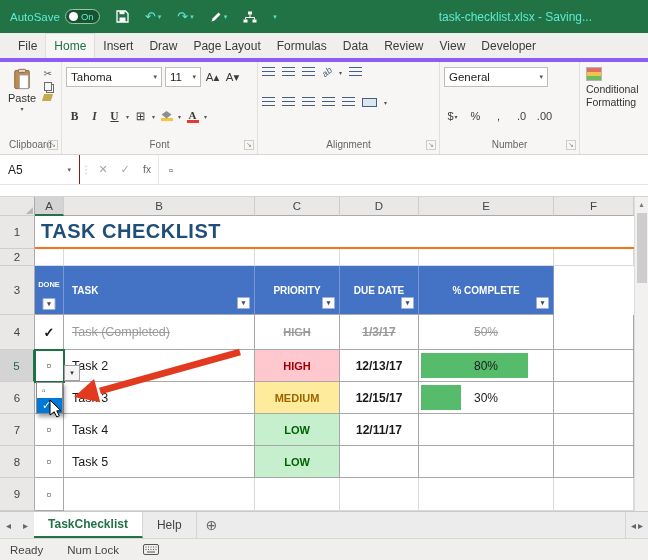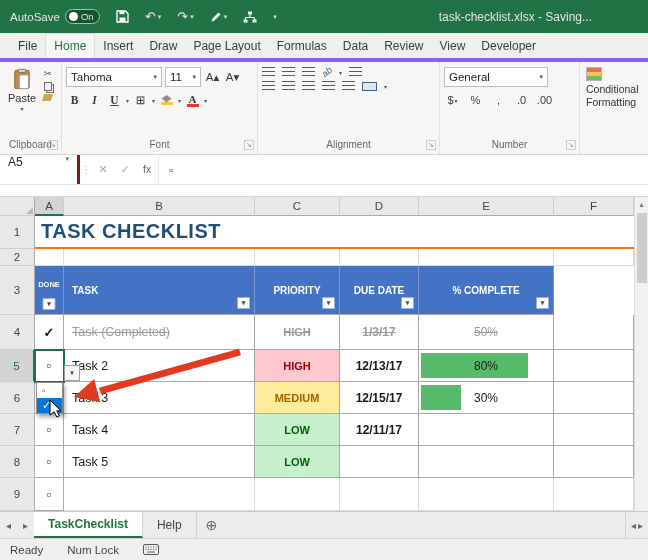--- a/index.html
+++ b/index.html
@@ -1,21 +1,21 @@
 <!DOCTYPE html>
 <html><head>
 <meta charset="utf-8">
 <style>
 *{margin:0;padding:0;box-sizing:border-box}
 html,body{width:648px;height:560px;overflow:hidden}
 body{font-family:"Liberation Sans",sans-serif;background:#fff}
 .app{width:648px;height:560px;display:flex;flex-direction:column;position:relative}
 
 
-.titlebar{height:33px;flex:0 0 33px;background:#217346;display:flex;align-items:center;gap:16px;padding:0 10px;color:#e5e5e5}
+.titlebar{height:33px;flex:0 0 33px;background:#217346;display:flex;align-items:center;gap:16px;padding:0 10px;color:#5eead4}
 .autosave{display:flex;align-items:center;gap:5px;font-size:11.5px}
 .toggle{width:35px;height:15px;border-radius:8px;background:#16532f;border:1px solid #9dc3ab;display:flex;align-items:center;gap:3px;padding:0 3px}
 .knob{width:9px;height:9px;border-radius:50%;background:#fff}
 .toggle .on{font-size:9.5px;line-height:1}
 .qat-btn{display:flex;align-items:center;gap:2px;font-size:13px;line-height:1;cursor:default}
 .qat-caret{font-size:7px;opacity:.9}
 .doc-title{margin-left:auto;margin-right:46px;font-size:12px;white-space:nowrap}
 
 
 .tabstrip{height:29px;flex:0 0 29px;background:#f0efed;display:flex;align-items:stretch;padding-left:10px;white-space:nowrap;overflow:hidden;border-bottom:4px solid #8b5cf6}
@@ -27,21 +27,21 @@
 .rgroup{position:relative;border-right:1px solid #e2e0dc;display:flex;flex-direction:column;flex:0 0 auto}
 .rbody{flex:1;display:flex;align-items:flex-start;padding:5px 4px 0;gap:3px}
 .rlabel{height:16px;font-size:10px;color:#666;display:flex;align-items:center;justify-content:center;padding-bottom:3px}
 .launcher{position:absolute;right:3px;bottom:4px;font-size:7px;color:#8a8a8a;border:1px solid #cfcdc9;width:10px;height:10px;line-height:8px;text-align:center}
 .g-clip{width:62px}.g-font{width:196px}.g-align{width:182px}.g-num{width:140px}.g-styles{flex:1 1 auto;border-right:none}
 .paste-btn{display:flex;flex-direction:column;align-items:center;font-size:11px;color:#333;gap:1px;padding:1px 4px}
 .mini-col{display:flex;flex-direction:column;gap:3px;align-items:center;padding-top:2px}
 .mini{font-size:10px;color:#5a5a5a;line-height:1}
 .copy-ic{width:8px;height:9px;border:1px solid #6b6b6b;box-shadow:2px 2px 0 -1px #f7f6f4,2px 2px 0 0 #6b6b6b}
 .fp-ic{width:9px;height:7px;background:#c9a94c;transform:skewX(-18deg)}
-.fgrid{display:flex;flex-direction:column;gap:4px;width:100%}
+.fgrid{display:flex;flex-direction:column;gap:20px;width:100%}
 .frow{display:flex;align-items:center;gap:3px}
 .combo{background:#fff;border:1px solid #bfbdb9;height:20px;display:flex;align-items:center;font-size:11.5px;padding:0 4px;color:#222}
 .combo .cc{margin-left:auto;font-size:7px;color:#555;padding-left:4px}
 .w-font{width:96px}.w-size{width:36px}.w-gen{width:104px}
 .fbtn{min-width:17px;height:18px;display:flex;align-items:center;justify-content:center;font-size:11.5px;color:#3b3b3b;gap:1px}
 .serif{font-family:"Liberation Serif",serif;font-weight:bold}
 .it{font-style:italic}.ul{text-decoration:underline}
 .cstack{position:relative;display:flex;flex-direction:column;align-items:center}
 .cbar{width:12px;height:3px;margin-top:-1px}
 .bar-y{background:#f2c73b}.bar-r{background:#e03c31}
@@ -49,21 +49,21 @@
 .tinycaret{font-size:6px;color:#555}
 .al{width:13px;height:10px;background:repeating-linear-gradient(#44607d 0 1.5px,transparent 1.5px 4px)}
 .orient{font-size:9px;color:#44607d;transform:rotate(-40deg);font-style:italic}
 .mergebox{width:15px;height:9px;border:1px solid #44607d;background:#dce6f1}
 .num-ic{font-size:11px;color:#3b3b3b}
 .cf-btn{display:flex;flex-direction:column;align-items:flex-start;font-size:10.5px;color:#333;padding:0 2px;line-height:1.25}
 .cf-icon{width:16px;height:14px;border:1px solid #b5b5b5;background:linear-gradient(to bottom,#e46d62 0 34%,#f2c34e 34% 67%,#6fba5e 67%);margin-bottom:2px}
 
 
 .formulabar{height:30px;flex:0 0 30px;background:#fff;display:flex;align-items:stretch;border-bottom:1px solid #e3e3e3}
-.namebox{width:80px;border-right:3px solid #7f1d1d;display:flex;padding:0 8px;font-size:12px;color:#222}
+.namebox{width:80px;border-right:1px solid #7f1d1d;display:flex;align-items:center;padding:0 8px;font-size:12px;color:#222}
 .namebox .cc{margin-left:auto;font-size:7px;color:#666}
 .fb-dots{width:12px;display:flex;align-items:center;justify-content:center;color:#b9b9b9;font-size:10px}
 .fb-btn{width:22px;display:flex;align-items:center;justify-content:center;color:#a5a5a5;font-size:11px}
 .fx{color:#5f5f5f;font-size:10px}
 .fb-content{flex:1;display:flex;align-items:center;padding-left:10px;font-size:11px;color:#333;border-left:1px solid #e8e8e8}
 .fb-spacer{height:12px;flex:0 0 12px;background:#fff;border-bottom:1px solid #d4d4d4}
 
 
 .grid{position:relative;height:314px;flex:0 0 314px;background:#fff;overflow:hidden}
 .row{display:flex}

